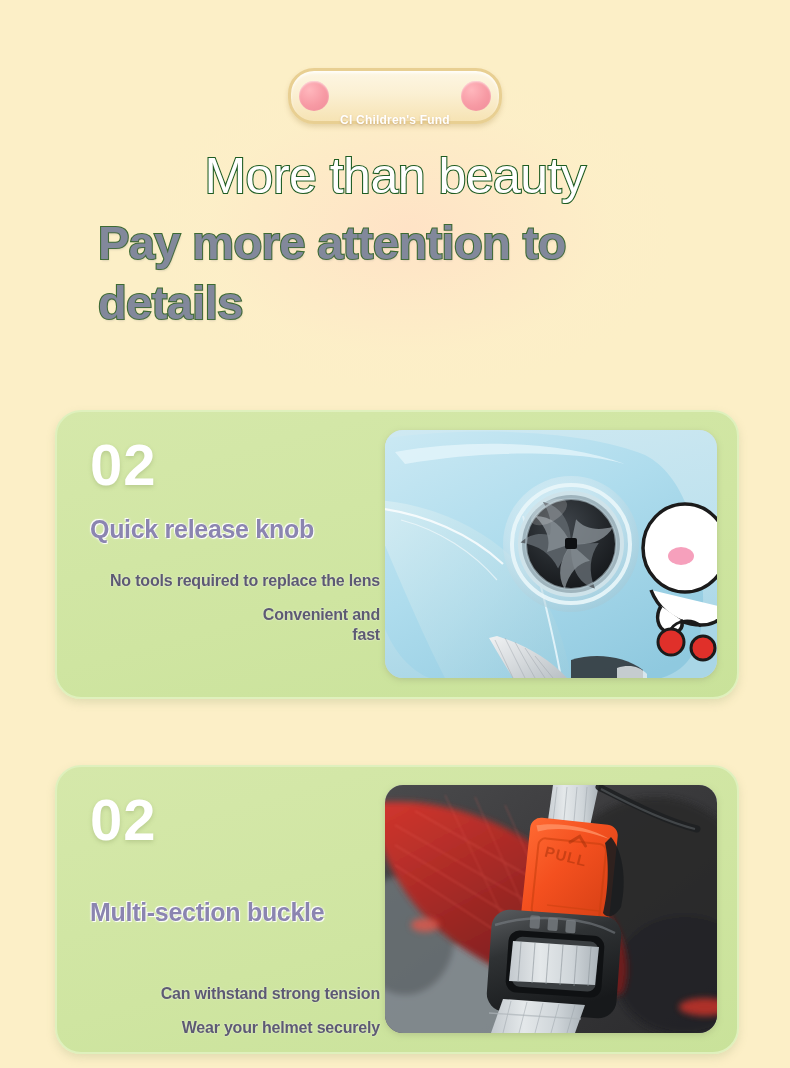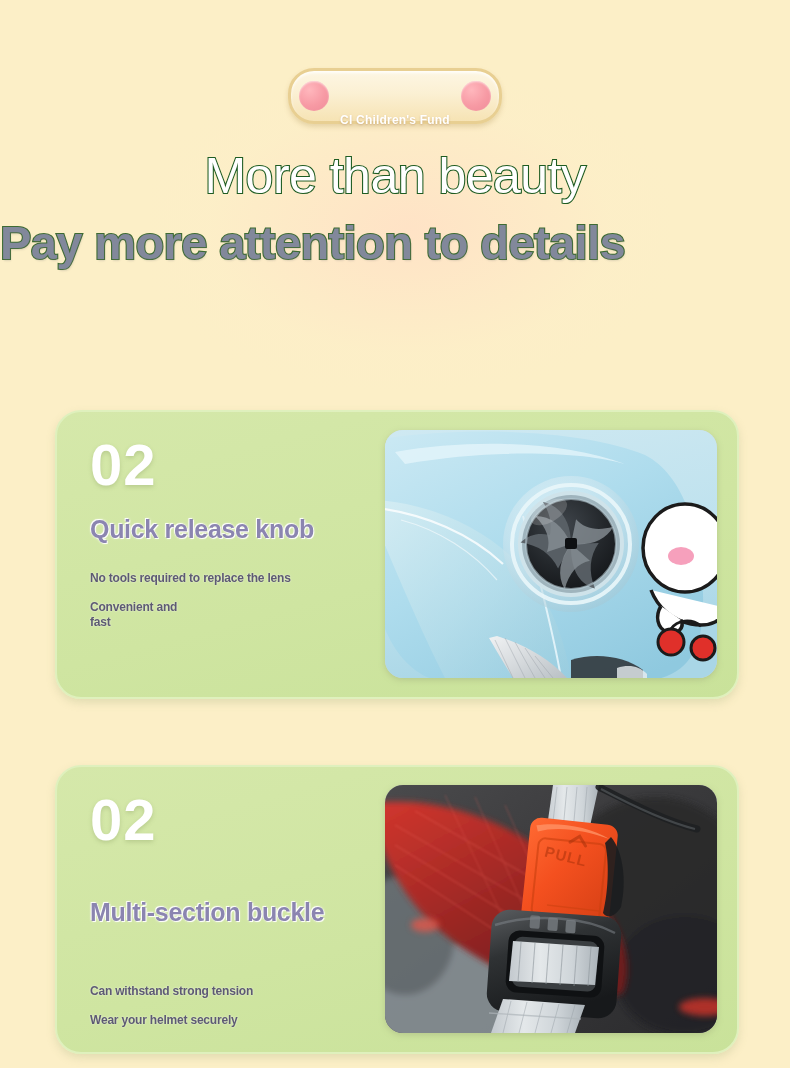--- a/index.html
+++ b/index.html
@@ -84,20 +84,21 @@
     font-weight: normal;
     line-height: 1.05;
     color: #ffffff;
     -webkit-text-stroke: 2.2px #1e5c22;
     paint-order: stroke fill;
     letter-spacing: -0.5px;
     margin: 0;
   }
   .headline-2 {
     margin: 10px 0 0 0;
+    padding-left: 98px;
     padding-right: 70px;
     font-size: 47px;
     font-weight: bold;
     line-height: 1.28;
     color: #82889b;
     -webkit-text-stroke: 2.2px #3d6b33;
     paint-order: stroke fill;
     letter-spacing: -0.6px;
     text-shadow: 1px 2px 2px rgba(120,120,120,0.22);
   }
@@ -136,24 +137,25 @@
     color: #8b85b0;
     line-height: 1.25;
     letter-spacing: -0.3px;
     text-shadow: 0 0 3px #ffffff, 1px 1px 0 rgba(255,255,255,0.9), -1px -1px 0 rgba(255,255,255,0.9);
   }
   .card-1 .card-title { margin-top: 20px; }
   .card-2 .card-title { margin-top: 48px; }
 
   .card-bullets {
     color: #5d5a73;
-    font-size: 12px;
+    font-size: 16px;
     font-weight: bold;
     letter-spacing: -0.2px;
     text-shadow: 0 0 2px rgba(255,255,255,0.75);
+    text-align: right;
   }
   .card-1 .card-bullets { margin-top: 26px; }
   .card-2 .card-bullets { margin-top: 56px; }
   .card-bullets .bullet { line-height: 1.25; }
   .card-bullets .bullet + .bullet { margin-top: 14px; }
 
   
   .photo {
     position: absolute;
     right: 20px;

